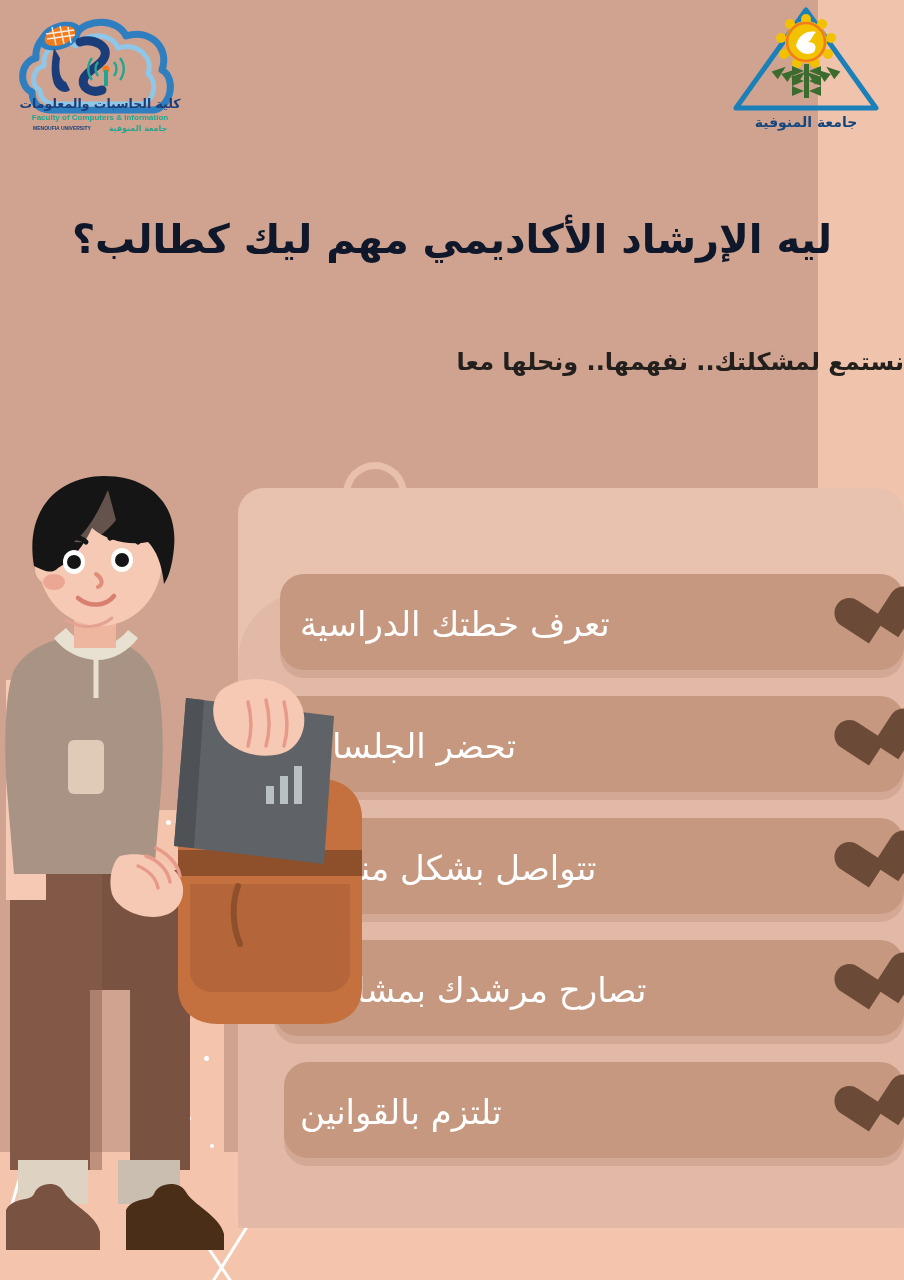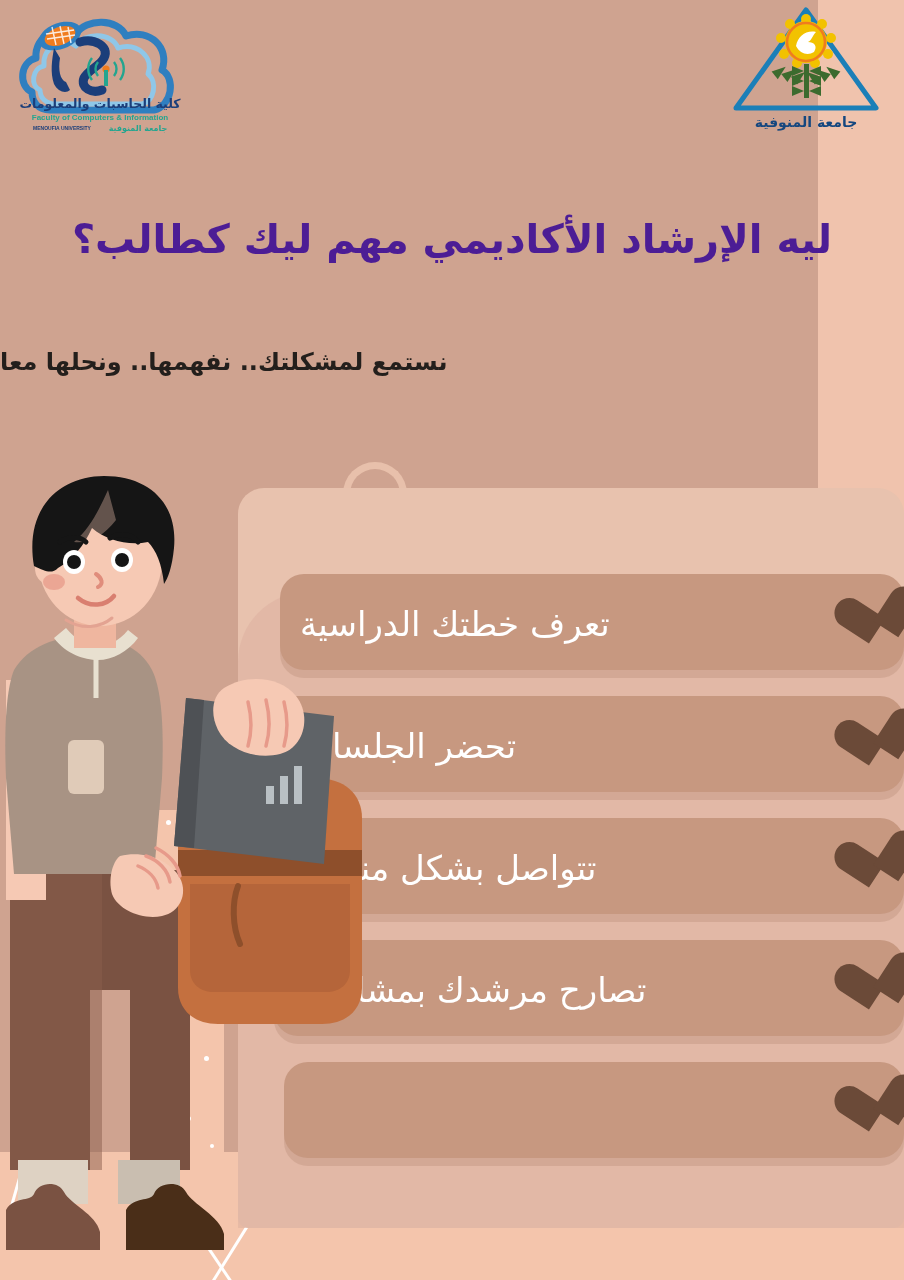--- a/index.html
+++ b/index.html
@@ -110,28 +110,28 @@
     direction: rtl;
   }
 
   
   .headline {
     position: absolute;
     left: 0; right: 0; top: 216px;
     text-align: center;
     font-size: 40px;
     font-weight: bold;
-    color: #4c1d95;
+    color: #0f172a;
     direction: rtl;
     letter-spacing: 0;
   }
   .subhead {
     position: absolute;
     left: 0; right: 0; top: 348px;
-    text-align: left;
+    text-align: right;
     font-size: 24px;
     font-weight: bold;
     color: #231f1c;
     direction: rtl;
   }
 
   
   .bag-handle {
     position: absolute;
     left: 343px; top: 462px;
@@ -349,20 +349,21 @@
 
     <div class="pill-row">
       <div class="pill"></div>
       <span class="heart"></span>
       <div class="pill-label">تصارح مرشدك بمشاكلك</div>
     </div>
 
     <div class="pill-row">
       <div class="pill"></div>
       <span class="heart"></span>
+      <div class="pill-label">تلتزم بالقوانين</div>
     </div>
 
   </div>
 
   <div class="student">
     <svg viewBox="0 0 370 810" width="370" height="810" aria-hidden="true">
 
       <path d="M10 400 h180 v300 h-60 v-180 h-40 v180 h-80 Z" fill="#7A5242"></path>
       <path d="M10 400 h92 v300 h-92 Z" fill="#8A5E4C" opacity=".5"></path>
 

